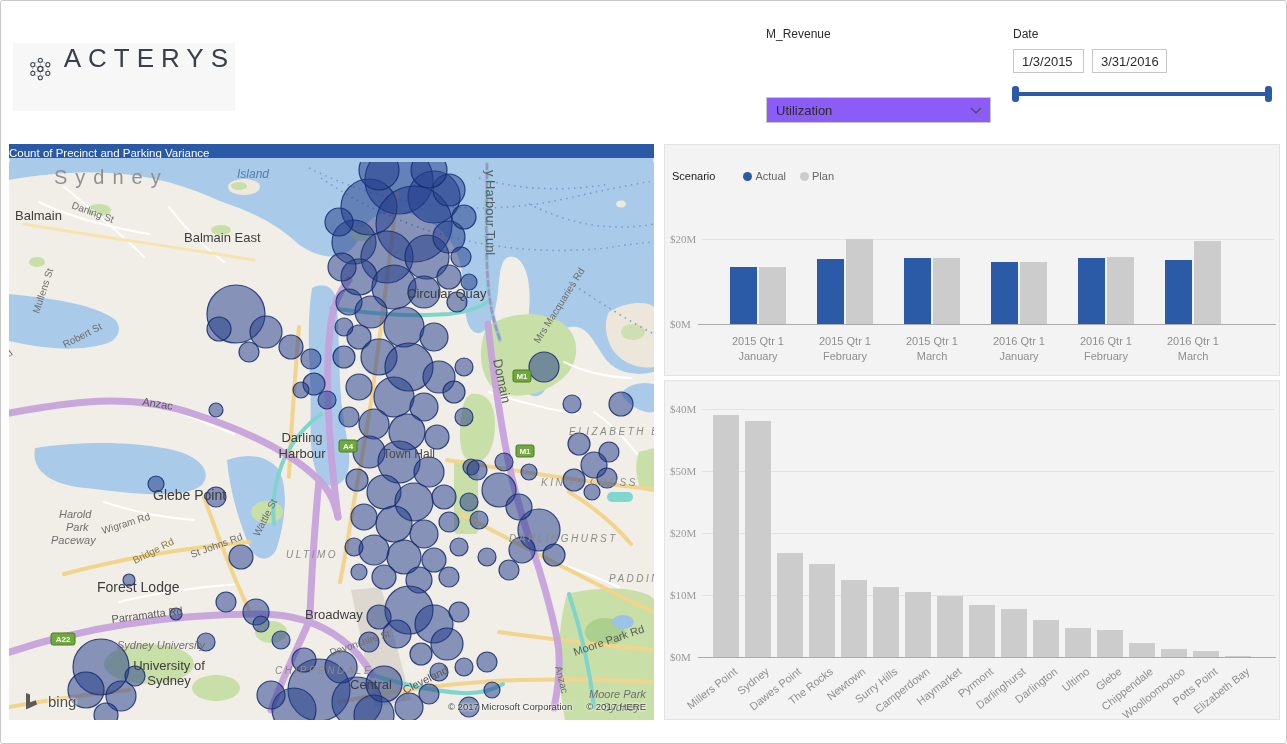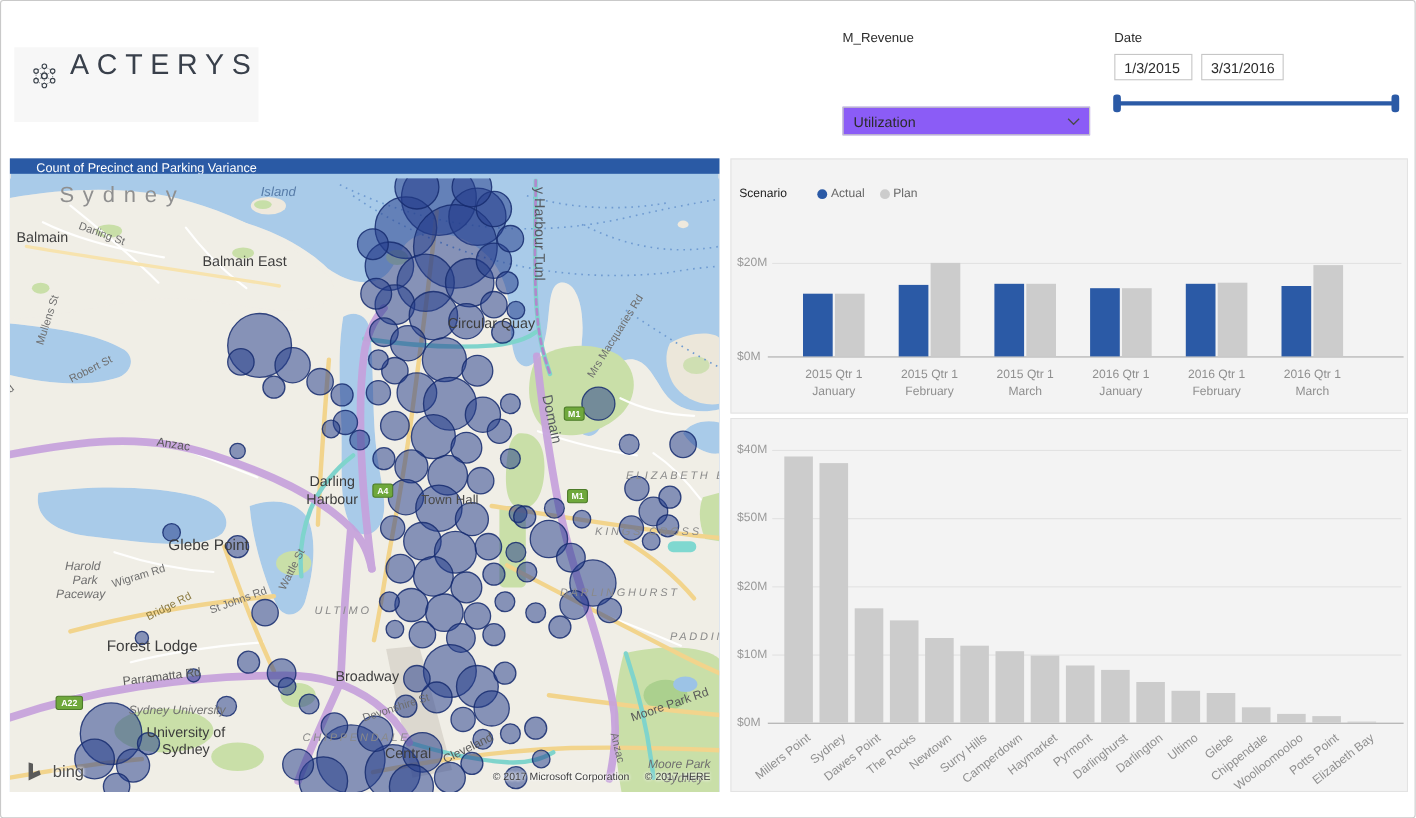--- a/index.html
+++ b/index.html
@@ -17,37 +17,37 @@
             justify-content:space-between;padding:0 8px 0 9px;font-size:13px;color:#2b2b2b;cursor:pointer;margin-top:48px;}
   .date-box{position:absolute;top:48px;height:24px;border:1px solid #c6c6c6;background:#fff;
             box-sizing:border-box;font-size:13px;color:#2b2b2b;display:flex;align-items:center;padding-left:8px;}
   .slider{position:absolute;left:1012px;top:86px;width:258px;height:14px;}
   .slider-track{position:absolute;left:0;right:0;top:5px;height:4px;background:#2b5aa6;border-radius:2px;}
   .slider-handle{position:absolute;top:-1px;width:7px;height:16px;background:#2b5aa6;border-radius:3px;}
 
   
   .panel{position:absolute;background:#f3f3f3;border:1px solid #e3e3e3;box-sizing:border-box;}
   .panel-title{position:absolute;left:-1px;right:-1px;top:-1px;height:14px;background:#2a5aa5;color:#fff;
-               font-size:11.5px;line-height:18px;padding-left:24px;white-space:nowrap;overflow:hidden;}
+               font-size:11.5px;line-height:18px;padding-left:0;white-space:nowrap;overflow:hidden;}
   .map-panel{left:8px;top:143px;width:645px;height:576px;background:#a9cbe9;}
   .map-wrap{position:absolute;left:-1px;top:17px;width:645px;height:558px;overflow:hidden;}
   .amount-panel{left:663px;top:143px;width:616px;height:232px;}
   .precinct-panel{left:663px;top:379px;width:616px;height:340px;}
 
   
   .legend{position:absolute;left:7px;top:25px;display:flex;align-items:center;font-size:11px;color:#666;}
   .legend .lg-title{color:#222;margin-right:28px;}
   .legend-item{display:flex;align-items:center;margin-right:14px;cursor:pointer;}
   .legend-dot{width:9px;height:9px;border-radius:50%;margin-right:3px;}
 
   
   .plot{position:absolute;left:37px;overflow:visible;}
   .gridline{position:absolute;left:0;right:0;height:1px;background:#e2e2e2;}
   .baseline{position:absolute;left:-4px;right:-2px;height:1px;background:#ababab;}
-  .ytick{position:absolute;font-size:11px;color:#9a9a9a;white-space:nowrap;}
+  .ytick{position:absolute;font-size:11px;color:#9a9a9a;white-space:nowrap;font-family:Liberation Serif, serif;}
   .bar{position:absolute;bottom:0;}
   .xlab{position:absolute;text-align:center;font-size:11px;color:#8f8f8f;line-height:15px;white-space:nowrap;}
   .rlab{position:absolute;font-size:11px;color:#8f8f8f;white-space:nowrap;
         transform:rotate(-38deg);transform-origin:100% 0;}
 
   
   text{font-family:"Liberation Sans",sans-serif;}
   .ml-big{font-size:20px;fill:#8f8f8f;letter-spacing:8px;}
   .ml-place{font-size:13px;fill:#3d3d3d;}
   .ml-place-lg{font-size:14px;fill:#3d3d3d;}

